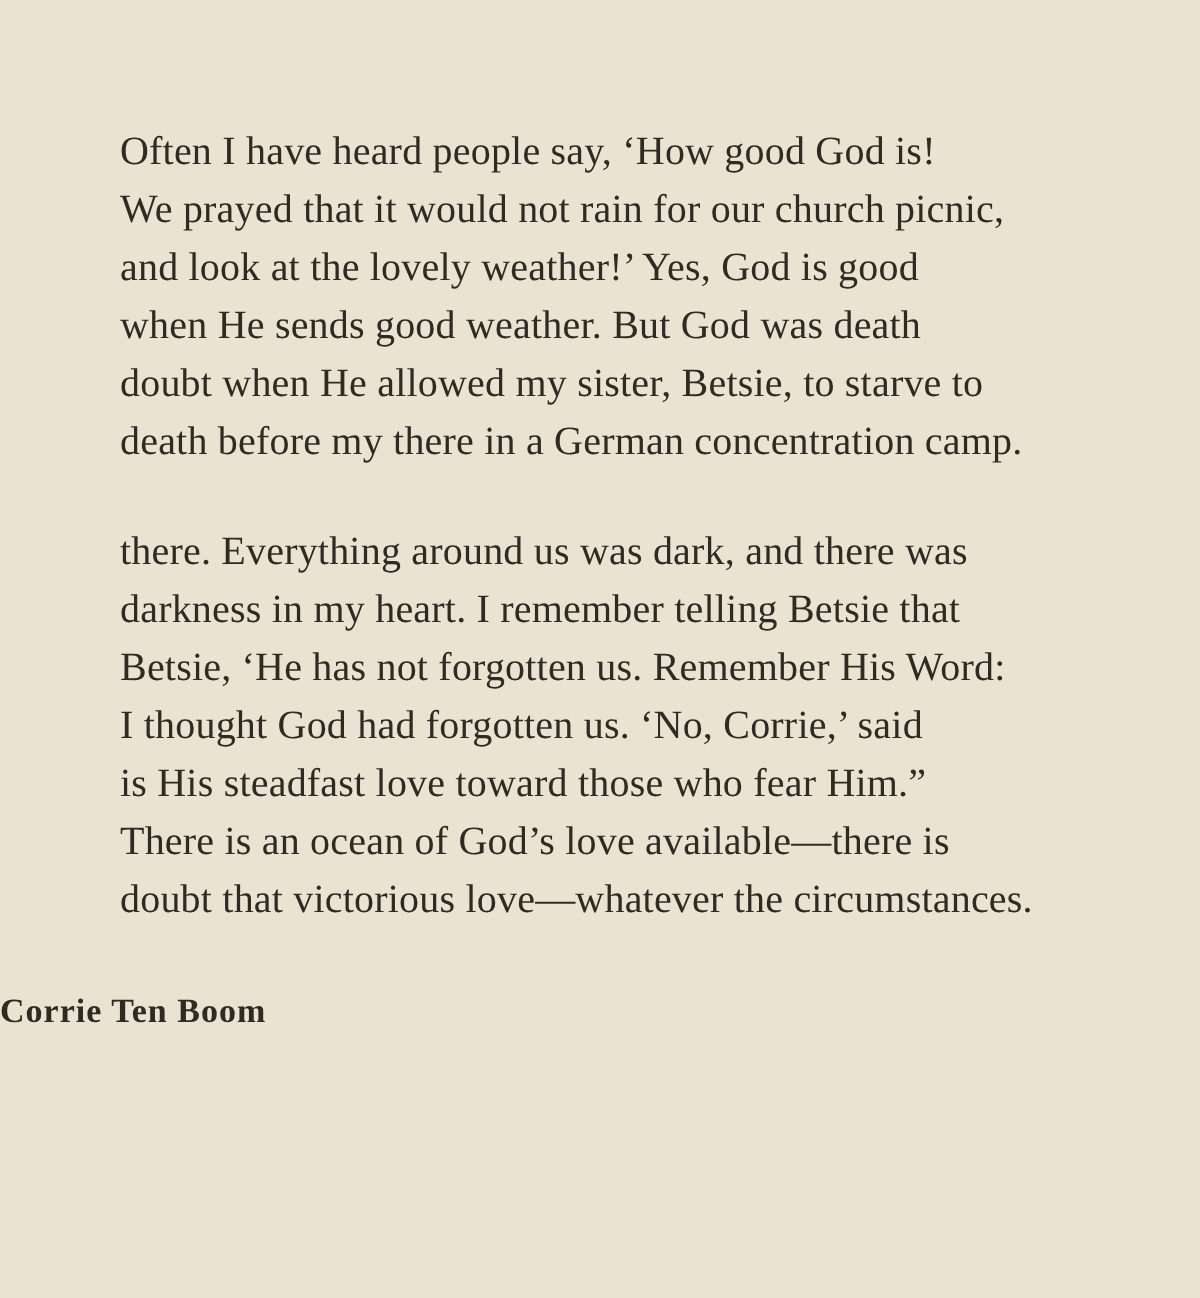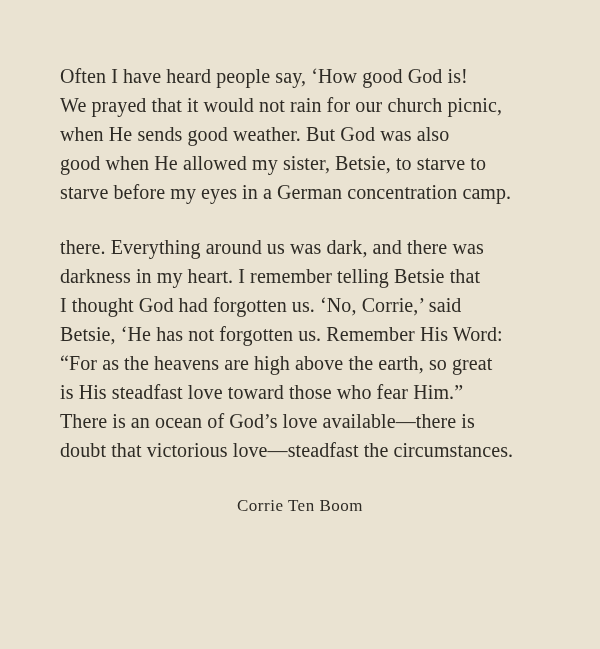--- a/index.html
+++ b/index.html
@@ -25,45 +25,44 @@
     line-height: 29px;
     color: var(--text, #2E2B25);
     letter-spacing: 0.1px;
   }
   .line {
     display: block;
     white-space: nowrap;
   }
   .attribution {
     margin: 30px -40px 0 -60px;
-    text-align: center;
-    font-weight: normal;
+    font-weight: bold;
     font-size: 17px;
     line-height: 22px;
     letter-spacing: 0.5px;
     color: var(--text, #2E2B25);
   }
 </style>
 </head>
 <body>
 
 <div class="card">
   <div>
     <p class="para">
       <span class="line">Often I have heard people say, ‘How good God is!</span>
       <span class="line">We prayed that it would not rain for our church picnic,</span>
-      <span class="line">when He sends good weather. But God was also</span>
-      <span class="line">good when He allowed my sister, Betsie, to starve to</span>
-      <span class="line">starve before my eyes in a German concentration camp.</span>
+      <span class="line">and look at the lovely weather!’ Yes, God is good</span>
+      <span class="line">when He sends good weather. But God was death</span>
+      <span class="line">doubt when He allowed my sister, Betsie, to starve to</span>
+      <span class="line">death before my there in a German concentration camp.</span>
     </p>
     <p class="para">
       <span class="line">there. Everything around us was dark, and there was</span>
       <span class="line">darkness in my heart. I remember telling Betsie that</span>
+      <span class="line">Betsie, ‘He has not forgotten us. Remember His Word:</span>
       <span class="line">I thought God had forgotten us. ‘No, Corrie,’ said</span>
-      <span class="line">Betsie, ‘He has not forgotten us. Remember His Word:</span>
-      <span class="line">“For as the heavens are high above the earth, so great</span>
       <span class="line">is His steadfast love toward those who fear Him.”</span>
       <span class="line">There is an ocean of God’s love available—there is</span>
-      <span class="line">doubt that victorious love—steadfast the circumstances.</span>
+      <span class="line">doubt that victorious love—whatever the circumstances.</span>
     </p>
   </div>
   <div class="attribution">Corrie Ten Boom</div>
 </div>
 
 </body></html>

